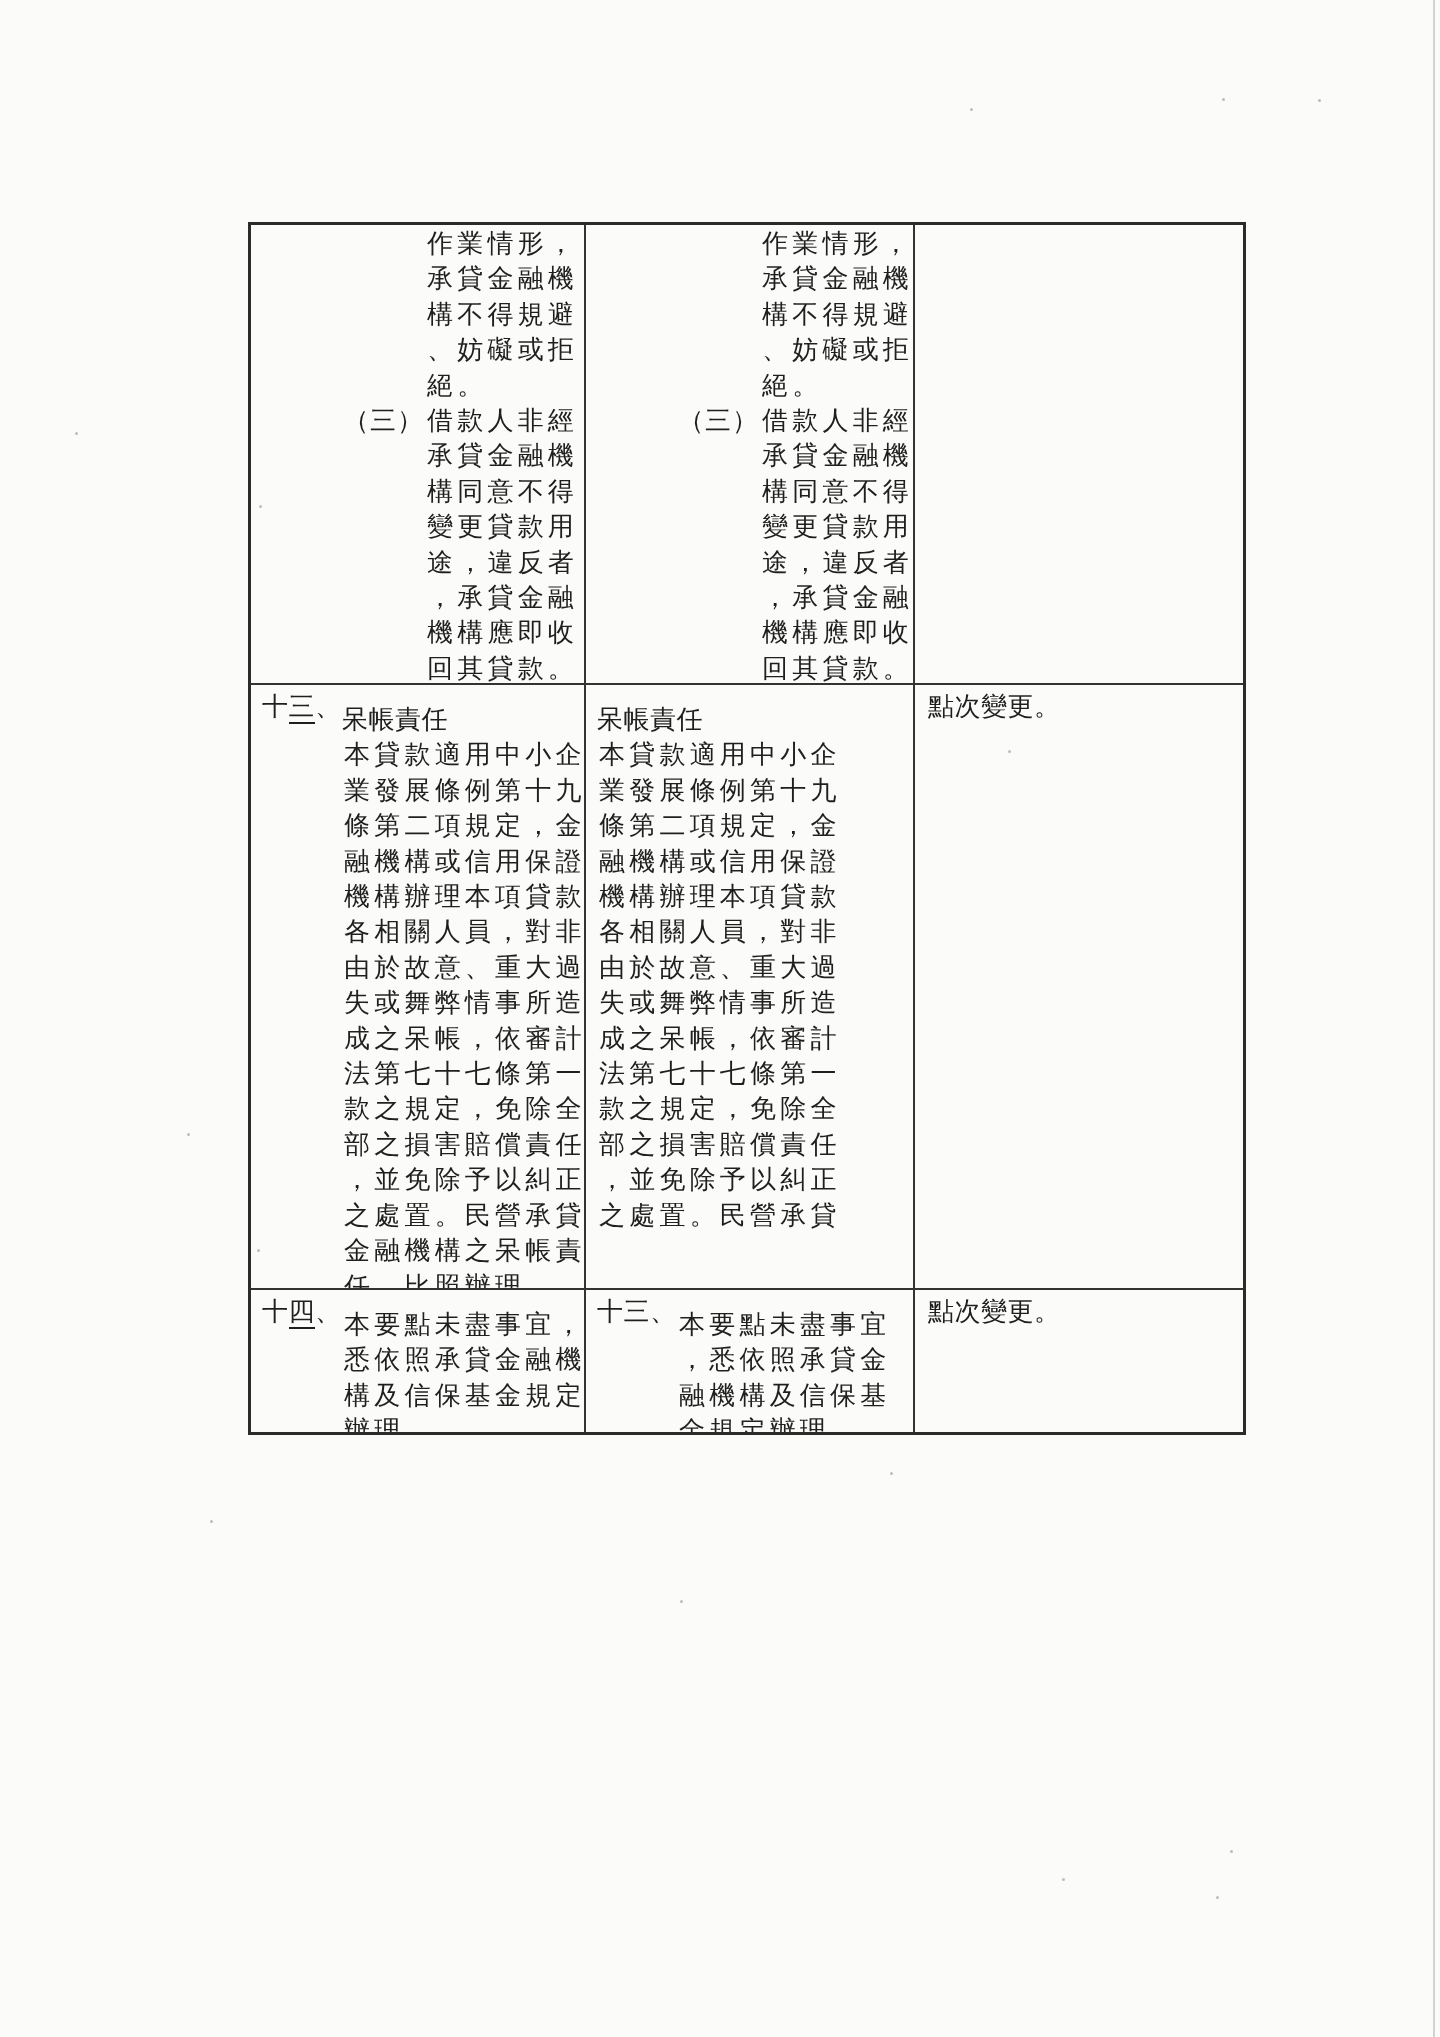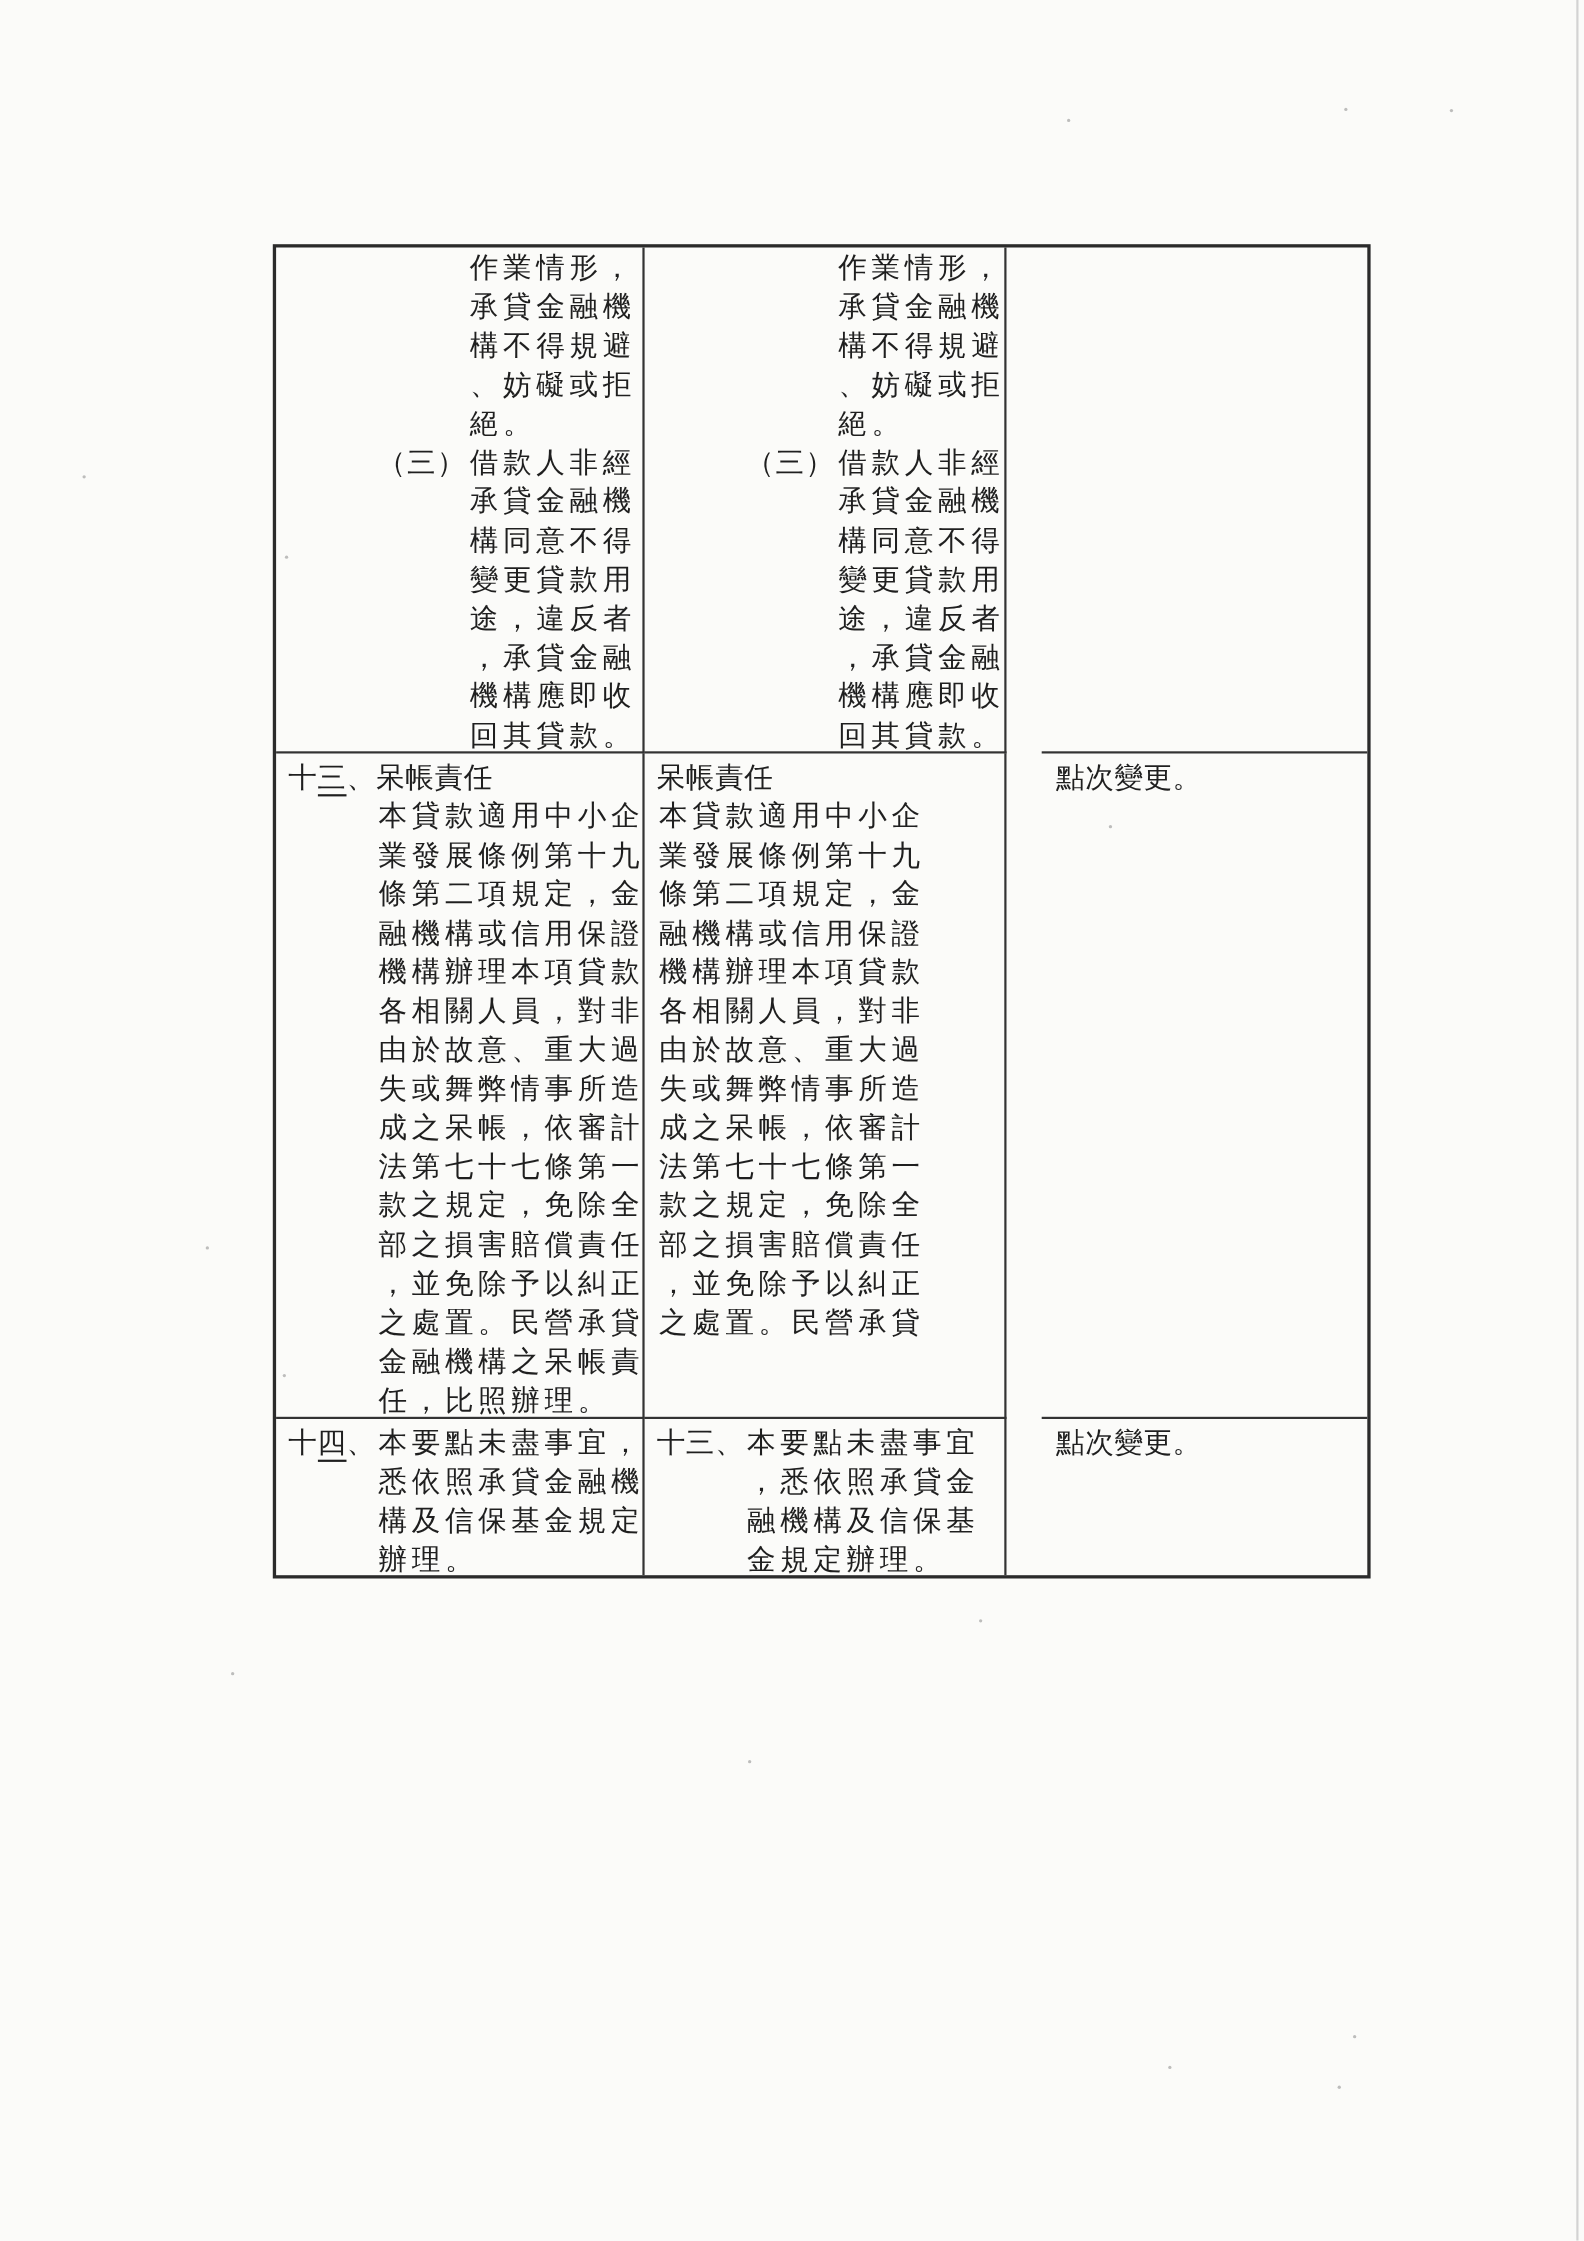--- a/index.html
+++ b/index.html
@@ -21,34 +21,34 @@
     grid-template-columns:335px 329px 1fr;
     grid-template-rows:460px 605px 1fr;
     background:transparent;
   }
   .cell{
     box-sizing:border-box;overflow:hidden;
     border-right:2px solid #333;border-bottom:2px solid #333;
     padding:4px 0 0 11px;
     font-size:26px;line-height:35.4px;
   }
-  .cell.last-col{border-right:none;margin-left:32px;}
+  .cell.last-col{border-right:none;}
   .cell.last-row{border-bottom:none;}
   .cell.r1{padding-top:1px;}
 
   
   .cont-par{margin-left:163px;width:152px;}
   .clause{display:flex;margin-left:81px;}
   .clause-label{flex:0 0 82px;white-space:nowrap;letter-spacing:1px;}
   .clause-text{width:152px;}
 
   
   .item{display:flex;}
   .item-label{flex:0 0 80px;white-space:nowrap;letter-spacing:0.5px;}
-  .item-body{width:242px;}
+  .item-body{width:242px;margin-top:13px;}
   .item-title{letter-spacing:0.5px;}
 
   
   .ch{display:inline-block;width:30.2px;text-align:center;line-height:35.4px;}
 
   .u{border-bottom:2px solid #1f1f1f;padding-bottom:1px;}
   .note{letter-spacing:0.5px;padding-left:2px;}
 </style>
 </head>
 <body>

